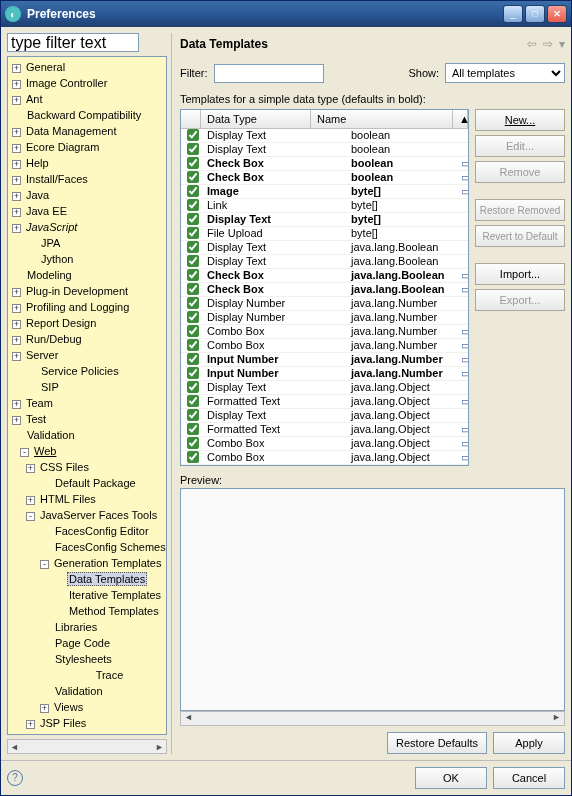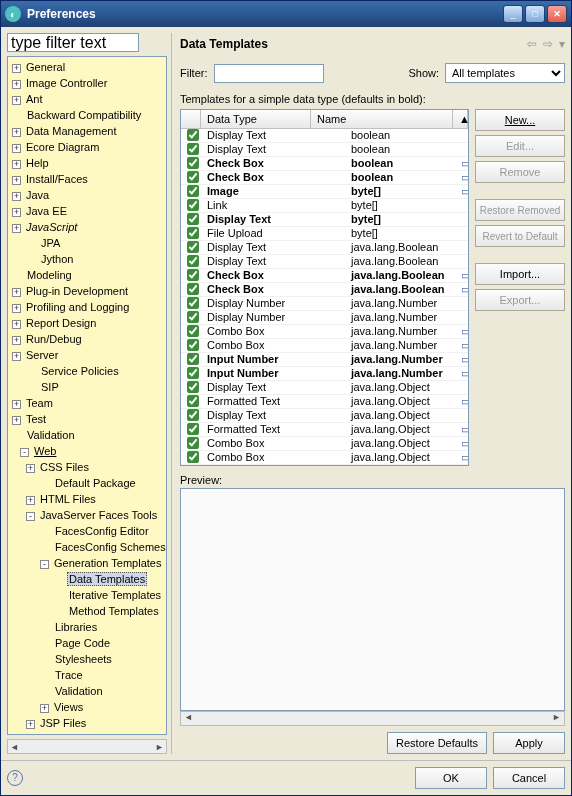--- a/index.html
+++ b/index.html
@@ -111,21 +111,21 @@
             <div class="tree-node" style="padding-left: 18px;"><span class="tree-toggle">-</span><span class="tree-label">JavaServer Faces Tools</span></div>
             <div class="tree-node" style="padding-left: 32px;"><span style="display:inline-block;width:13px"></span><span class="tree-label">FacesConfig Editor</span></div>
             <div class="tree-node" style="padding-left: 32px;"><span style="display:inline-block;width:13px"></span><span class="tree-label">FacesConfig Schemes</span></div>
             <div class="tree-node" style="padding-left: 32px;"><span class="tree-toggle">-</span><span class="tree-label">Generation Templates</span></div>
             <div class="tree-node" style="padding-left: 46px;"><span style="display:inline-block;width:13px"></span><span class="tree-label selected">Data Templates</span></div>
             <div class="tree-node" style="padding-left: 46px;"><span style="display:inline-block;width:13px"></span><span class="tree-label">Iterative Templates</span></div>
             <div class="tree-node" style="padding-left: 46px;"><span style="display:inline-block;width:13px"></span><span class="tree-label">Method Templates</span></div>
             <div class="tree-node" style="padding-left: 32px;"><span style="display:inline-block;width:13px"></span><span class="tree-label">Libraries</span></div>
             <div class="tree-node" style="padding-left: 32px;"><span style="display:inline-block;width:13px"></span><span class="tree-label">Page Code</span></div>
             <div class="tree-node" style="padding-left: 32px;"><span style="display:inline-block;width:13px"></span><span class="tree-label">Stylesheets</span></div>
-            <div class="tree-node" style="padding-left: 32px;"><span style="display:inline-block;width:13px"></span><span class="tree-label">Trace</span></div>
+            <div class="tree-node" style="padding-left: 32px; text-align: center;"><span style="display:inline-block;width:13px"></span><span class="tree-label">Trace</span></div>
             <div class="tree-node" style="padding-left: 32px;"><span style="display:inline-block;width:13px"></span><span class="tree-label">Validation</span></div>
             <div class="tree-node" style="padding-left: 32px;"><span class="tree-toggle">+</span><span class="tree-label">Views</span></div>
             <div class="tree-node" style="padding-left: 18px;"><span class="tree-toggle">+</span><span class="tree-label">JSP Files</span></div>
             <div class="tree-node" style="padding-left: 18px;"><span class="tree-label">Links</span></div>
           </div>
         <div class="tree-scroll">
             <span>◄</span>
             <span>►</span>
           </div>
       </div>

